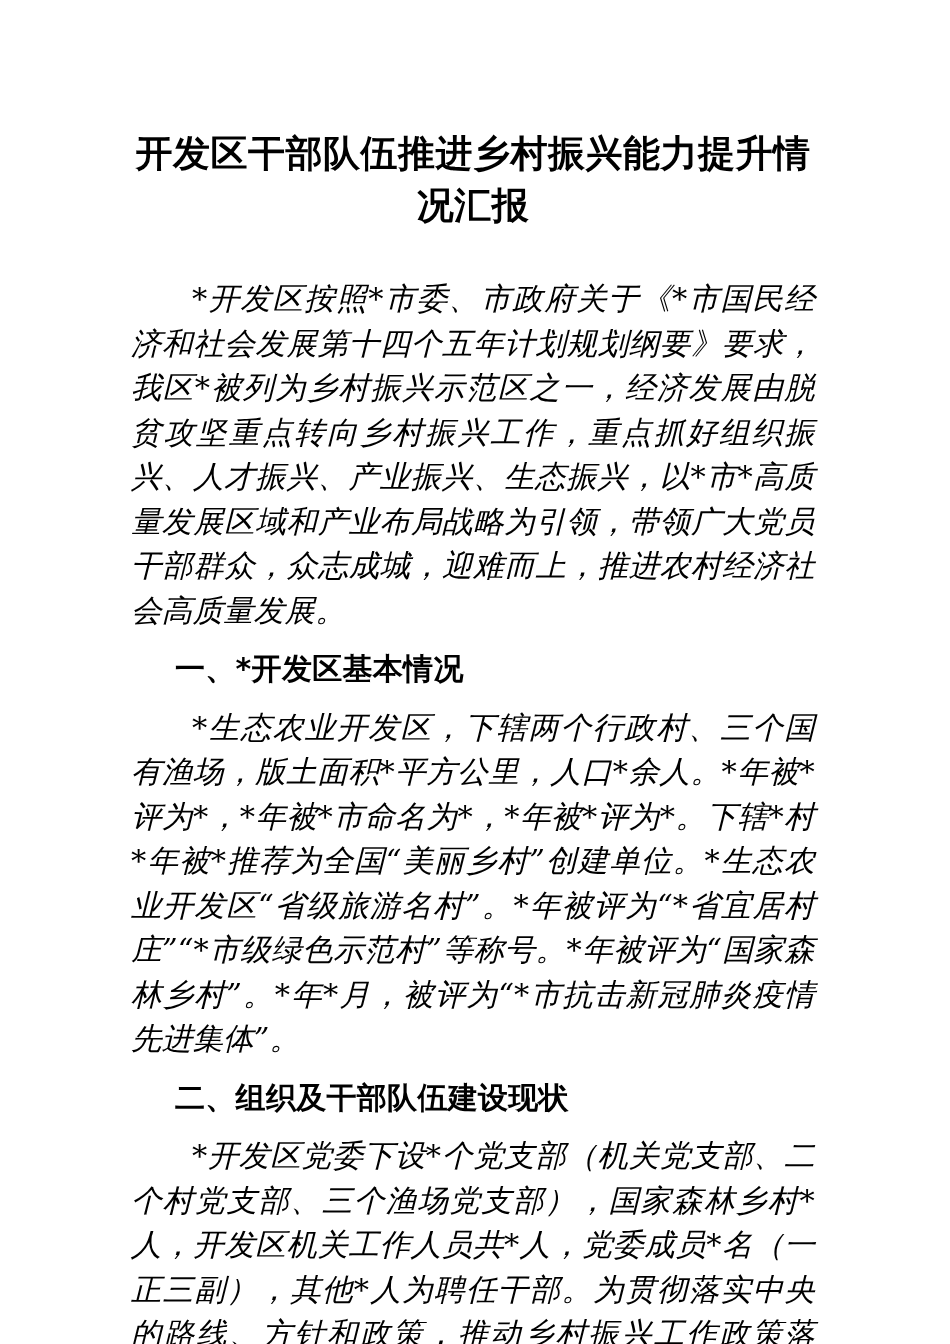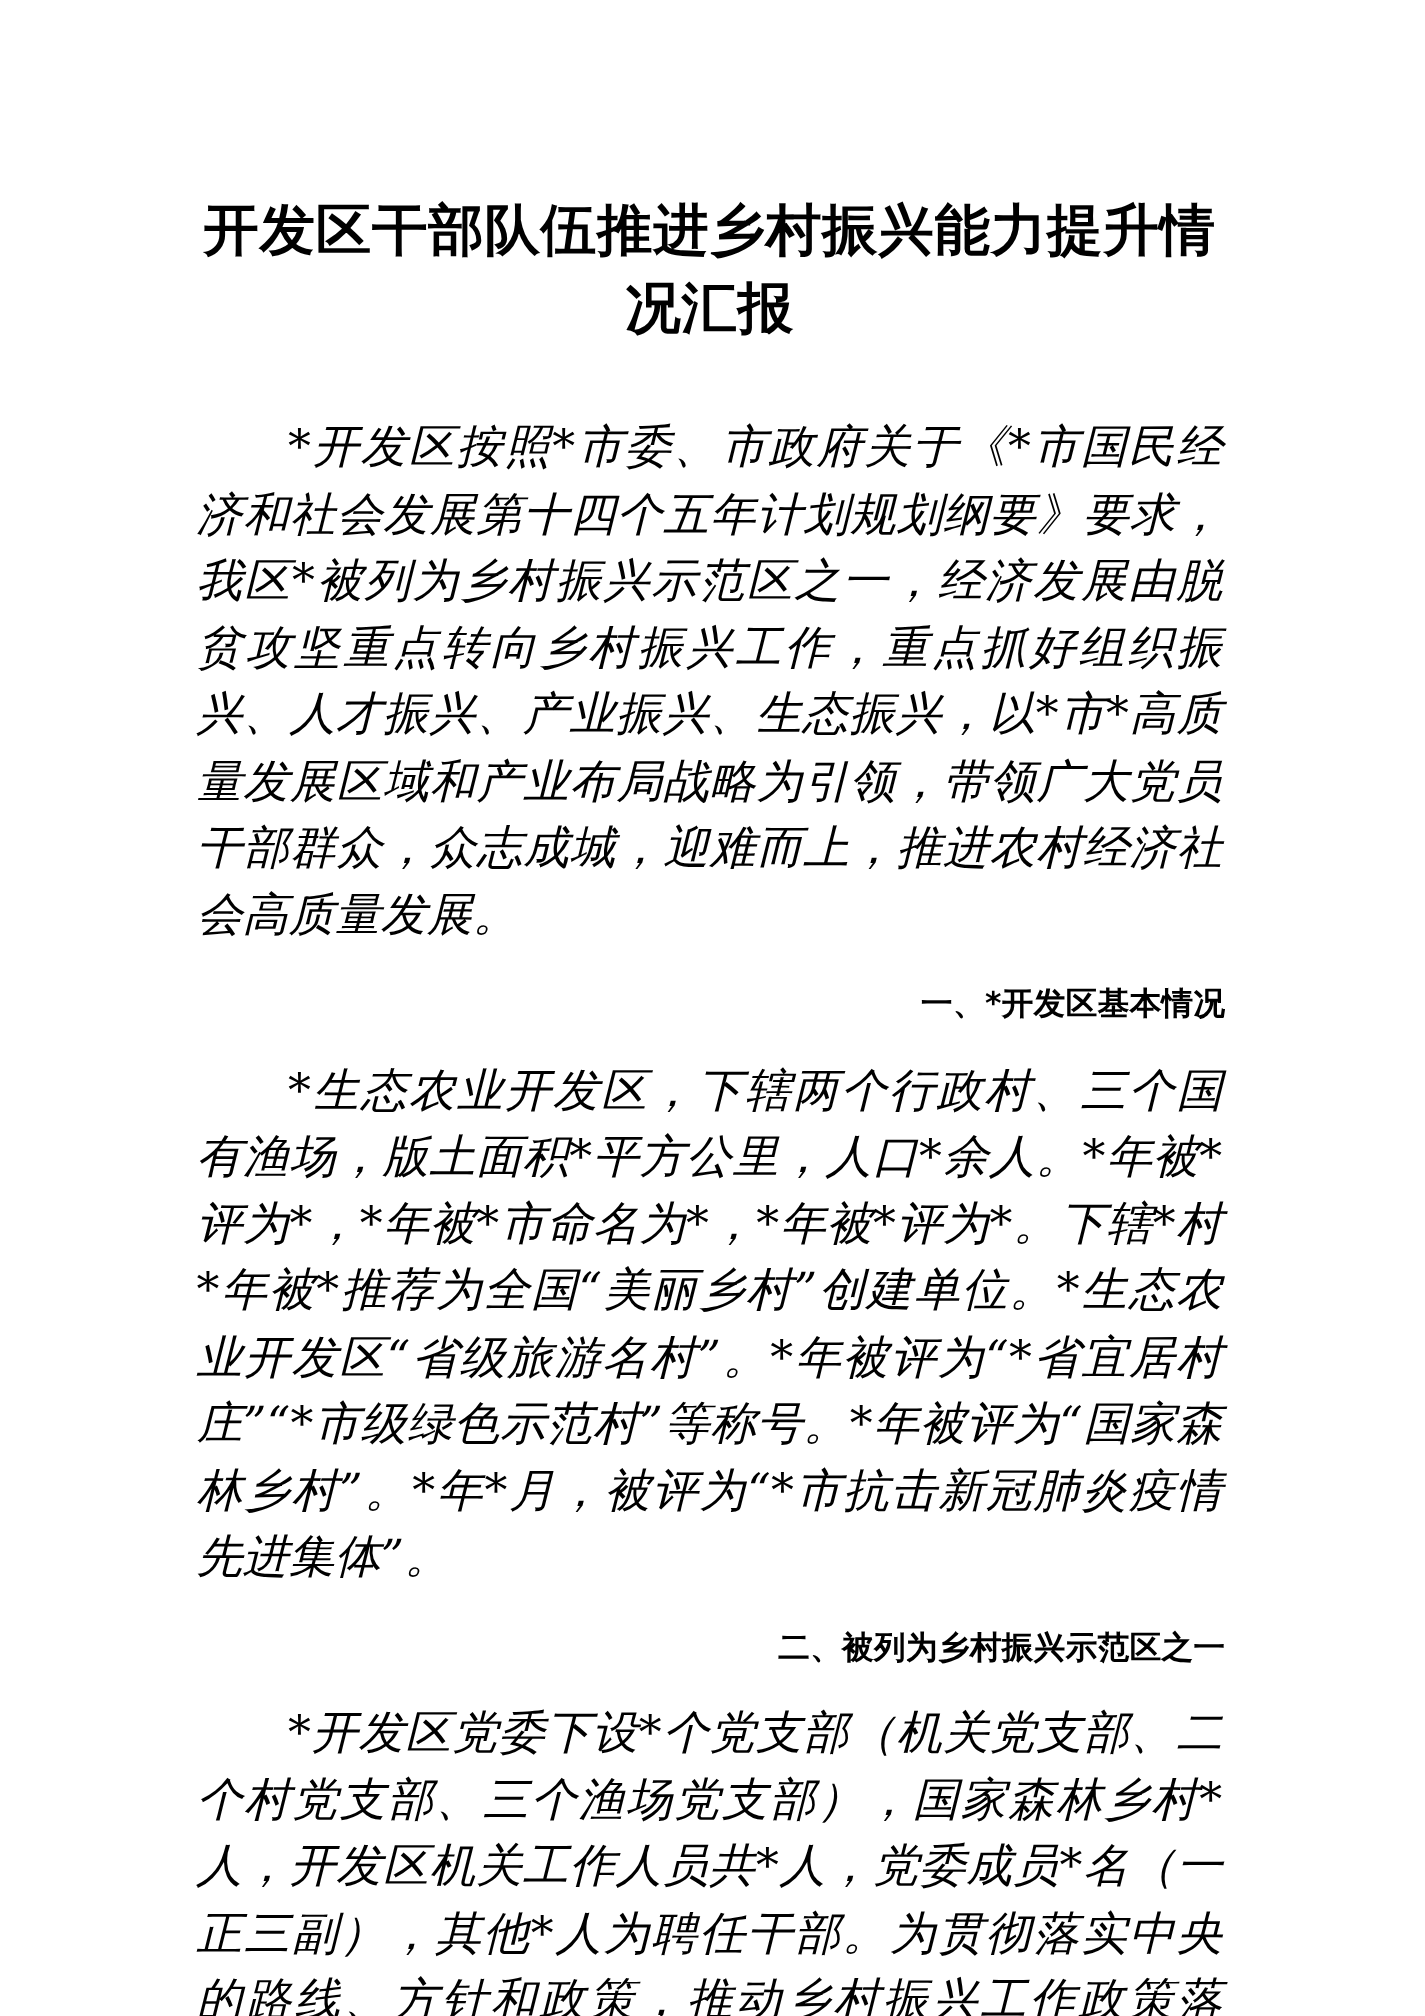--- a/index.html
+++ b/index.html
@@ -51,42 +51,42 @@
     color: #000000;
     font-style: italic;
   }
   .para-first {
     margin-top: 46px;
   }
   
   .section-heading {
     font-family: "DejaVu Sans", "Liberation Sans", sans-serif;
     font-weight: bold;
-    font-size: 21px;
+    font-size: 30px;
     line-height: 44.5px;
     text-indent: 58px;
-    text-align: right;
-    margin: 12px;
+    text-align: left;
+    margin: 0;
     letter-spacing: 0.3px;
     color: #000000;
     font-style: normal;
   }
 </style>
 </head>
 <body>
 
 <div class="page">
   <div class="content">
 
     <h1 class="doc-title">开发区干部队伍推进乡村振兴能力提升情况汇报</h1>
 
     <p class="para para-first">*开发区按照*市委、市政府关于《*市国民经济和社会发展第十四个五年计划规划纲要》要求，我区*被列为乡村振兴示范区之一，经济发展由脱贫攻坚重点转向乡村振兴工作，重点抓好组织振兴、人才振兴、产业振兴、生态振兴，以*市*高质量发展区域和产业布局战略为引领，带领广大党员干部群众，众志成城，迎难而上，推进农村经济社会高质量发展。</p>
 
     <h2 class="section-heading">一、*开发区基本情况</h2>
 
     <p class="para">*生态农业开发区，下辖两个行政村、三个国有渔场，版土面积*平方公里，人口*余人。*年被*评为*，*年被*市命名为*，*年被*评为*。下辖*村*年被*推荐为全国“美丽乡村”创建单位。*生态农业开发区“省级旅游名村”。*年被评为“*省宜居村庄”“*市级绿色示范村”等称号。*年被评为“国家森林乡村”。*年*月，被评为“*市抗击新冠肺炎疫情先进集体”。</p>
 
-    <h2 class="section-heading">二、被列为乡村振兴示范区之一</h2>
+    <h2 class="section-heading">二、组织及干部队伍建设现状</h2>
 
     <p class="para">*开发区党委下设*个党支部（机关党支部、二个村党支部、三个渔场党支部），国家森林乡村*人，开发区机关工作人员共*人，党委成员*名（一正三副），其他*人为聘任干部。为贯彻落实中央的路线、方针和政策，推动乡村振兴工作政策落地，加强了村级组织建设。一是村委班子配齐配强。更好地突出了组织功能和组织力，村“两委”每村*人，交叉任职。二是各党</p>
 
   </div>
 </div>
 
 </body></html>

